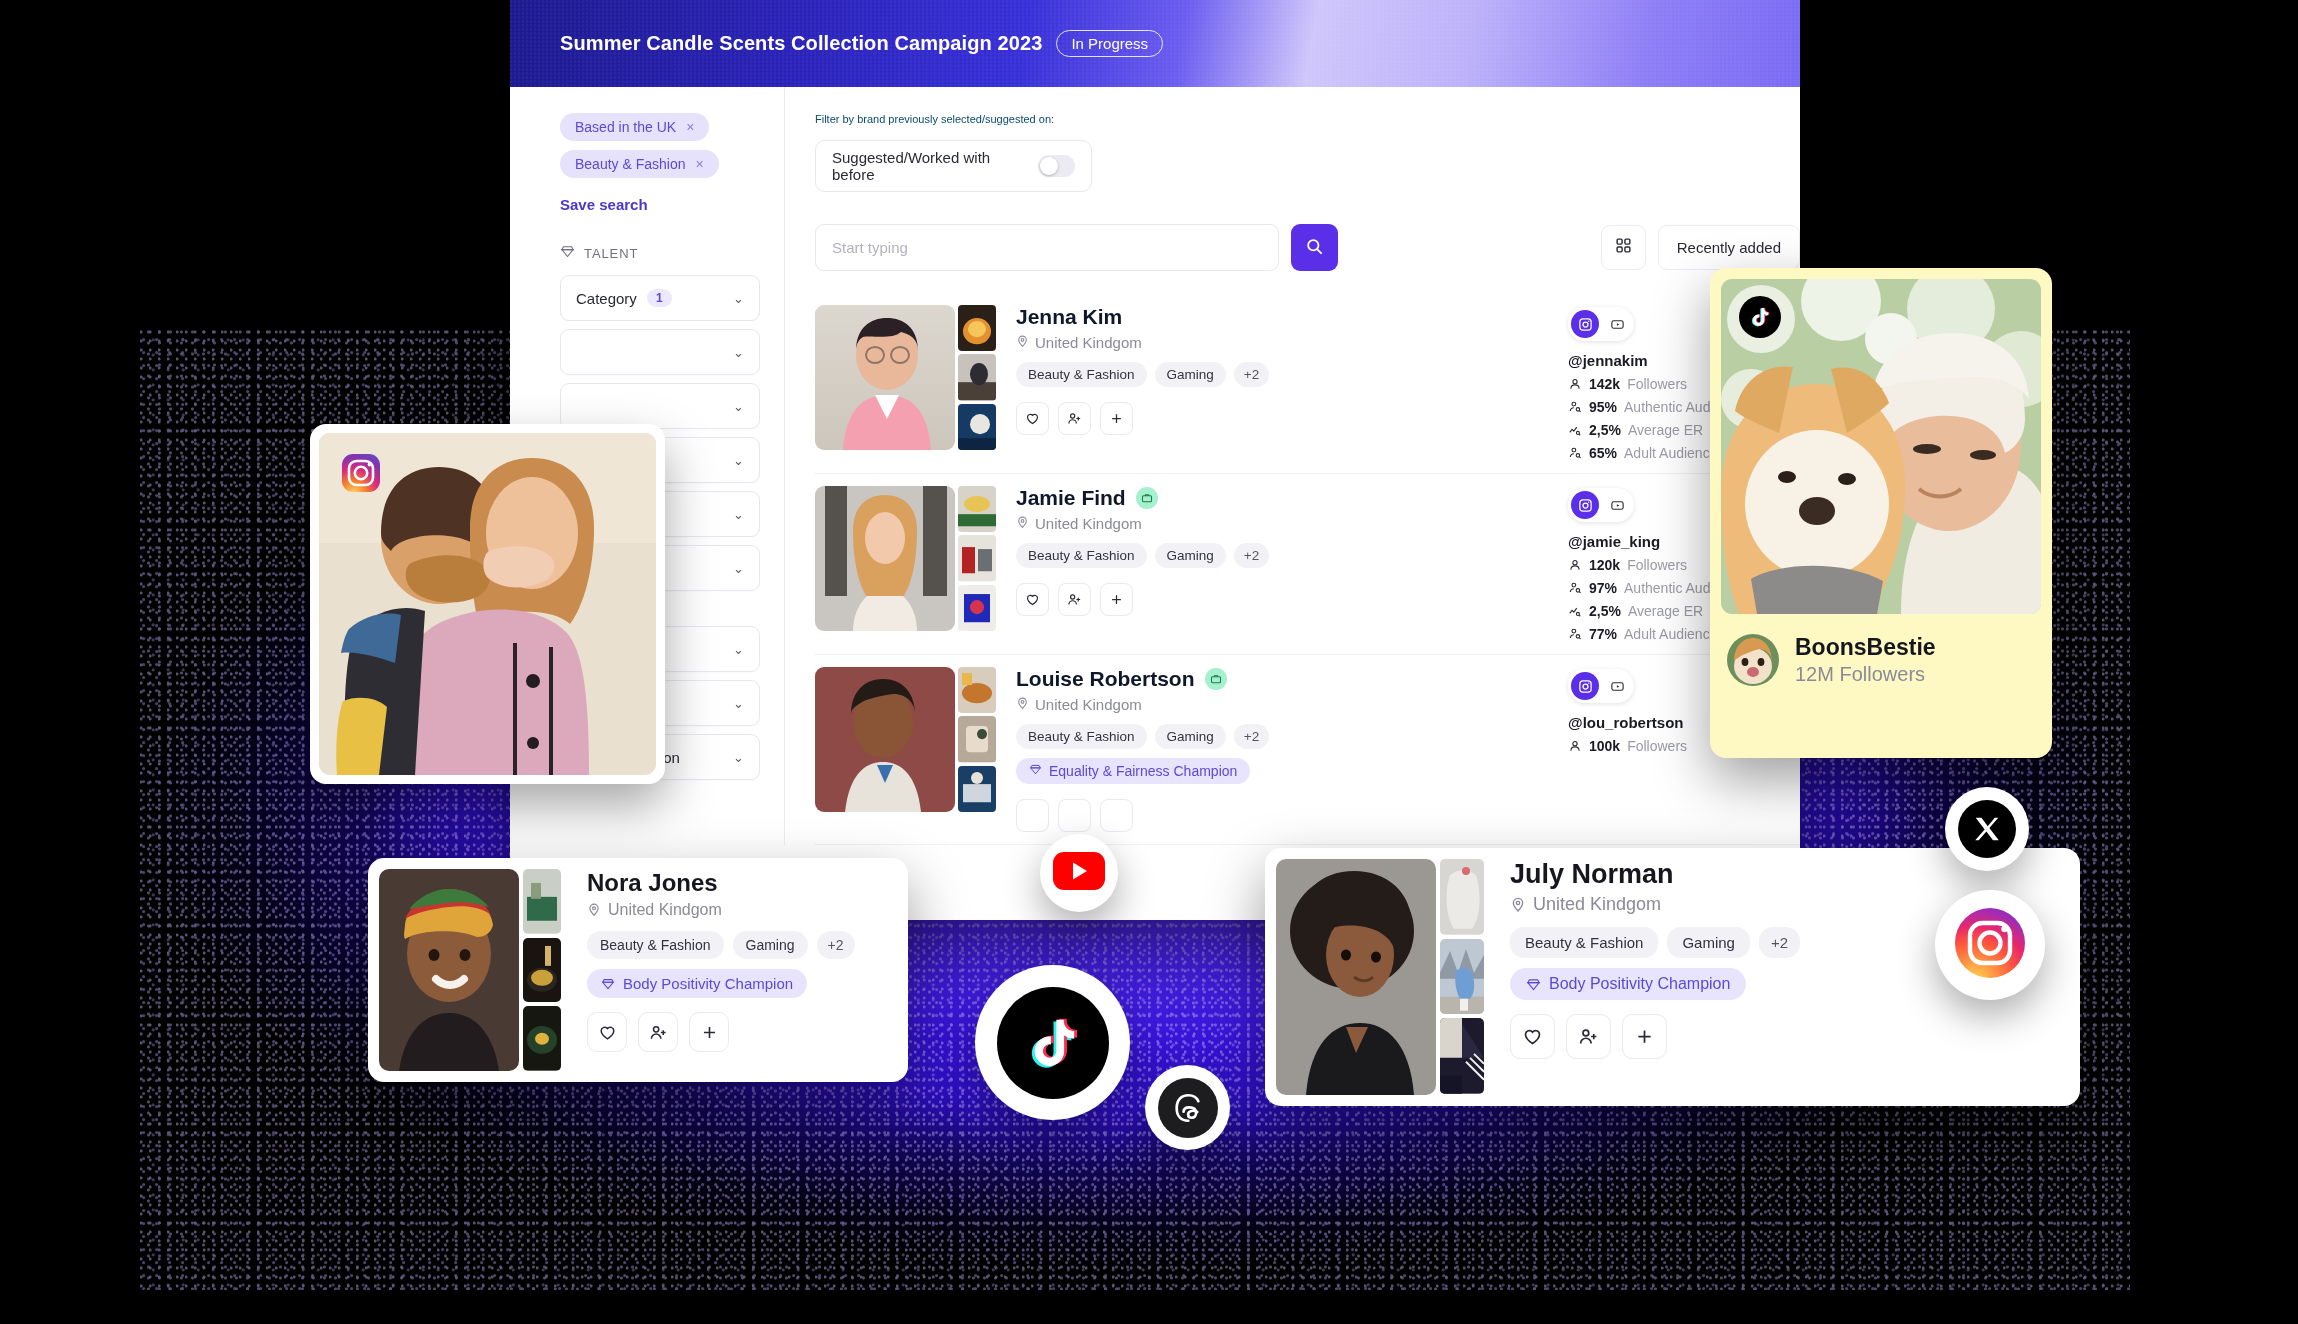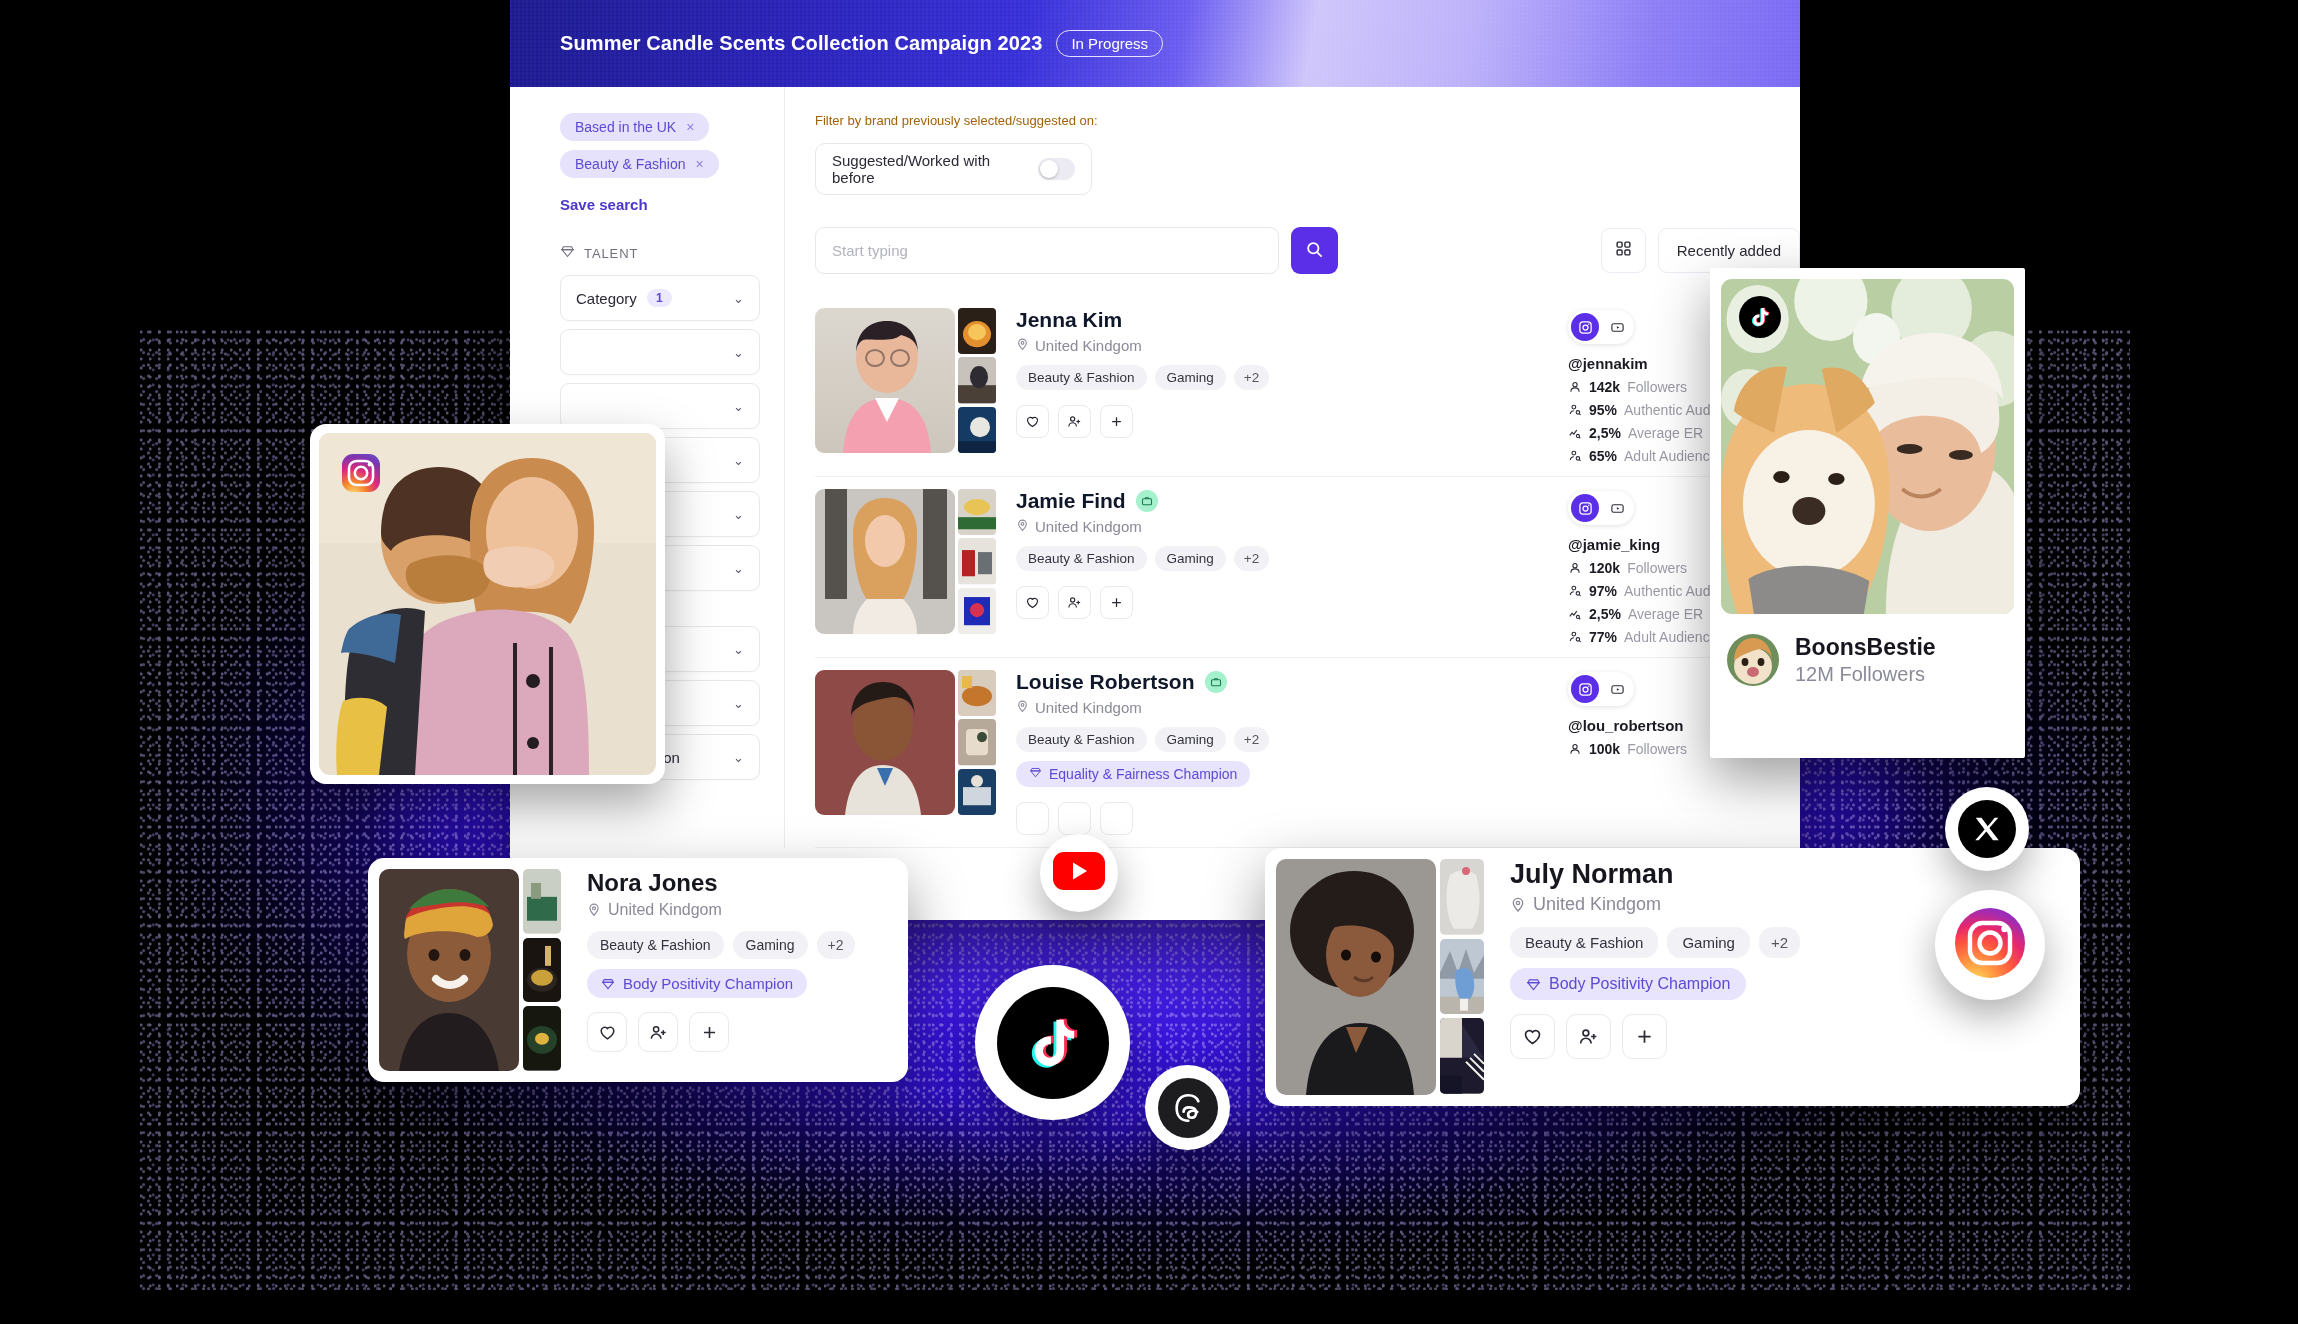--- a/index.html
+++ b/index.html
@@ -87,21 +87,21 @@
   }
   .filter-select .cnt {
     margin-left:10px; background:#ece8fd; color:#5b4ad4; font-size:12px;
     border-radius:10px; padding:2px 9px; font-weight:600;
   }
   .filter-select .chev { margin-left:auto; color:#5a5a6b; font-size:13px; }
   .filter-gap { height:22px; }
 
   
   .results { flex:1; padding:26px 0 0 30px; min-width:0; }
-  .brand-label { font-size:13px; color:#a16207; }
+  .brand-label { font-size:11px; color:#0c4a6e; }
   .toggle-box {
     margin-top:15px; width:277px; height:52px; border:1px solid #e7e7ee; border-radius:10px;
     display:flex; align-items:center; padding:0 16px; gap:14px;
   }
   .toggle-box span { font-size:15px; color:#2a2a36; }
   .switch { margin-left:auto; width:39px; height:22px; background:#eceaf3; border-radius:12px; position:relative; }
   .switch::after { content:""; position:absolute; left:2px; top:2px; width:18px; height:18px; background:#fff; border-radius:50%; box-shadow:0 1px 3px rgba(0,0,0,.25); }
 
   .searchrow { margin-top:32px; display:flex; align-items:center; gap:12px; padding-right:0; }
   .search-input {
@@ -147,22 +147,22 @@
   
   .float-ig-card {
     position:absolute; left:310px; top:424px; width:355px; height:360px;
     background:#fff; border-radius:16px; padding:9px;
     box-shadow:0 22px 50px rgba(0,0,0,.35);
   }
   .float-ig-photo { width:100%; height:100%; border-radius:11px; overflow:hidden; position:relative; }
   .ig-badge { position:absolute; left:22px; top:20px; width:40px; height:40px; }
 
   .float-tt-card {
-    position:absolute; left:1710px; top:268px; width:315px; height:490px;
-    background:#ffffff; border-radius:2px; padding:11px;
+    position:absolute; left:1710px; top:268px; width:342px; height:490px;
+    background:#fef9c3; border-radius:16px; padding:11px;
     box-shadow:0 22px 55px rgba(0,0,0,.38);
   }
   .float-tt-photo { width:100%; height:335px; border-radius:11px; overflow:hidden; position:relative; }
   .tt-badge { position:absolute; left:18px; top:17px; width:42px; height:42px; border-radius:50%; background:#000; display:flex; align-items:center; justify-content:center; }
   .tt-foot { display:flex; align-items:center; gap:16px; padding:20px 6px 0 6px; }
   .tt-avatar { width:52px; height:52px; border-radius:50%; overflow:hidden; flex:none; }
   .tt-name { font-size:23px; font-weight:700; color:#16161f; }
   .tt-followers { font-size:20px; color:#8a8a99; margin-top:2px; }
 
   .float-talent-card {

